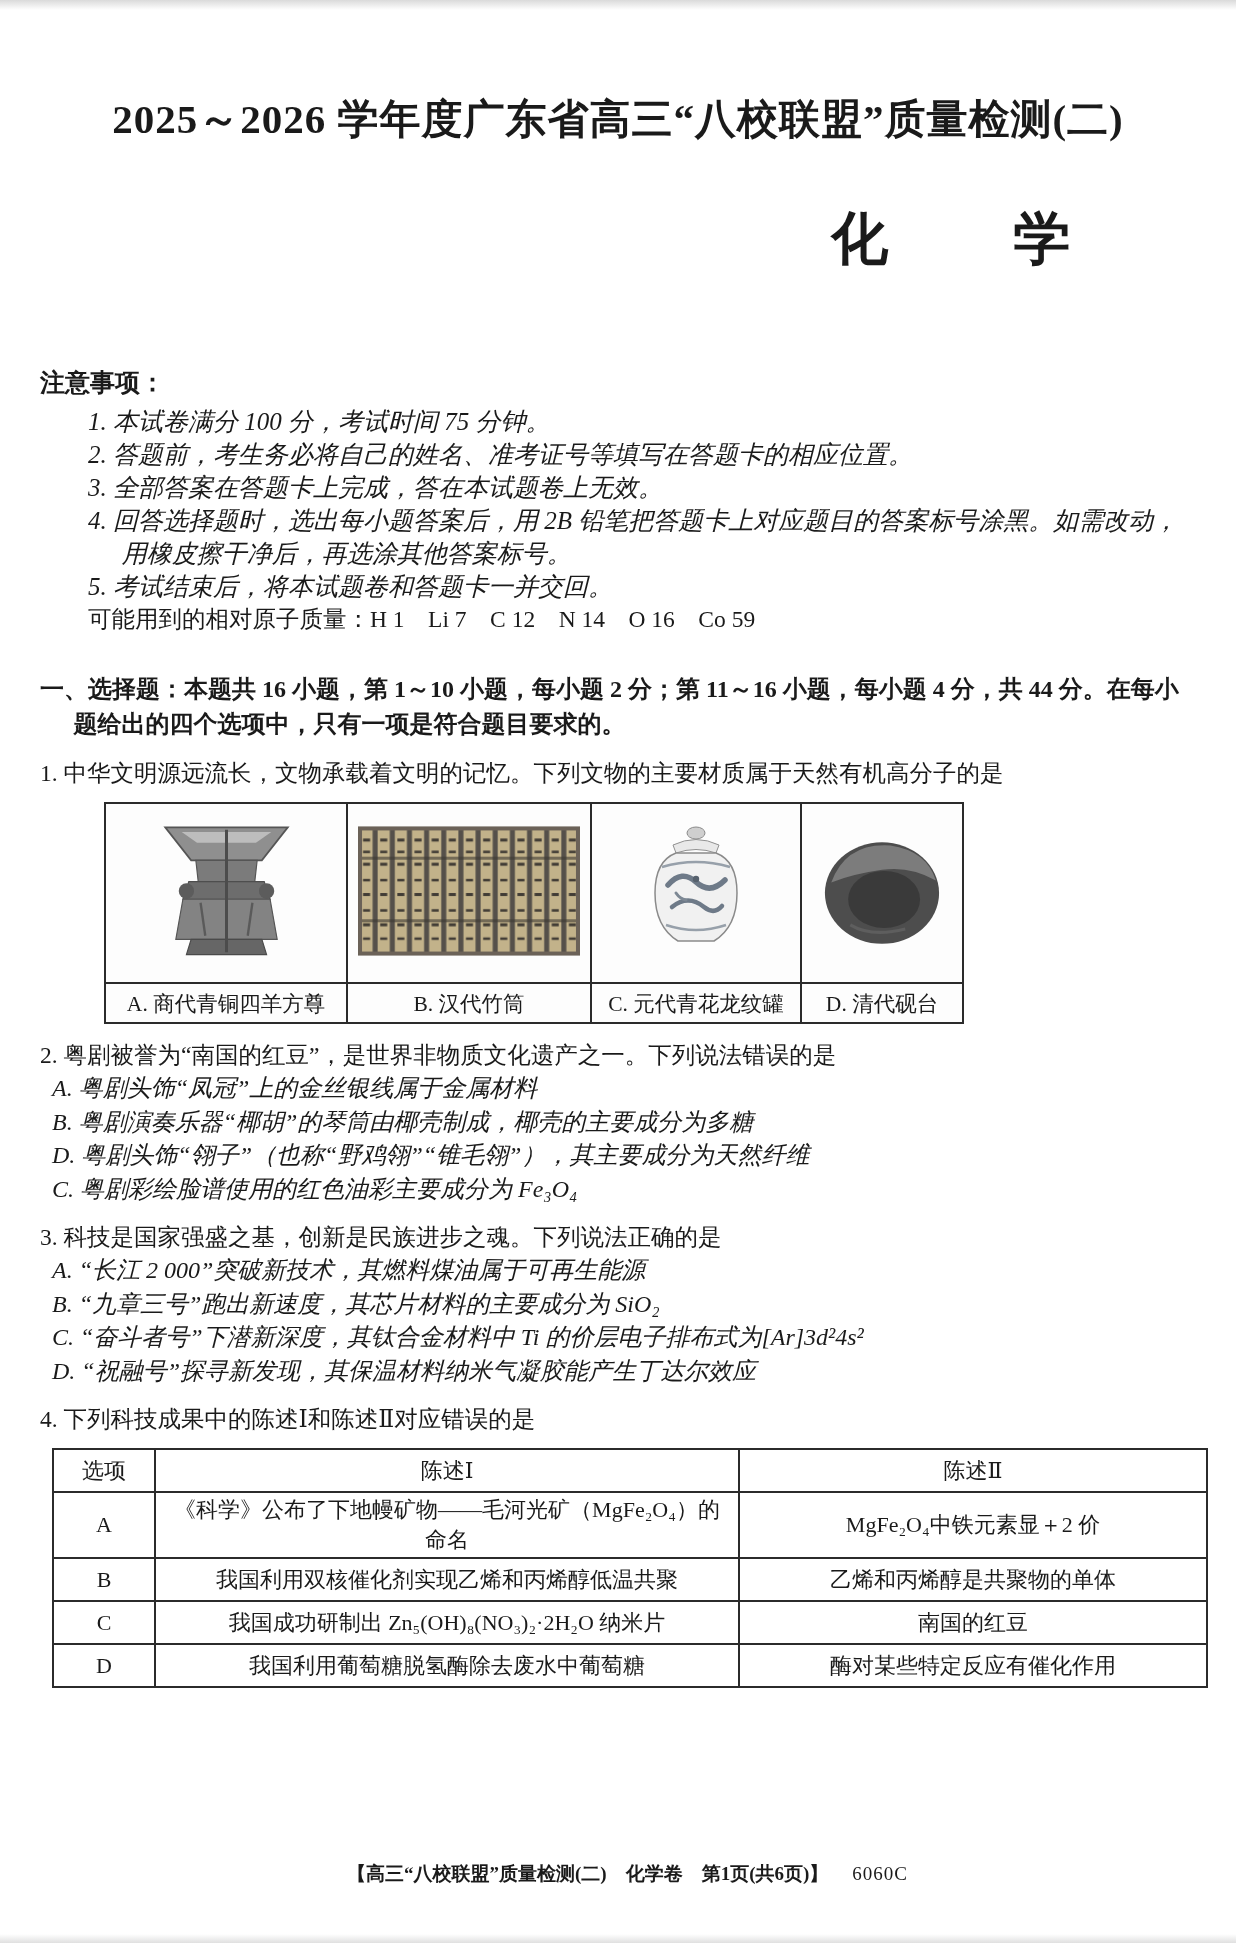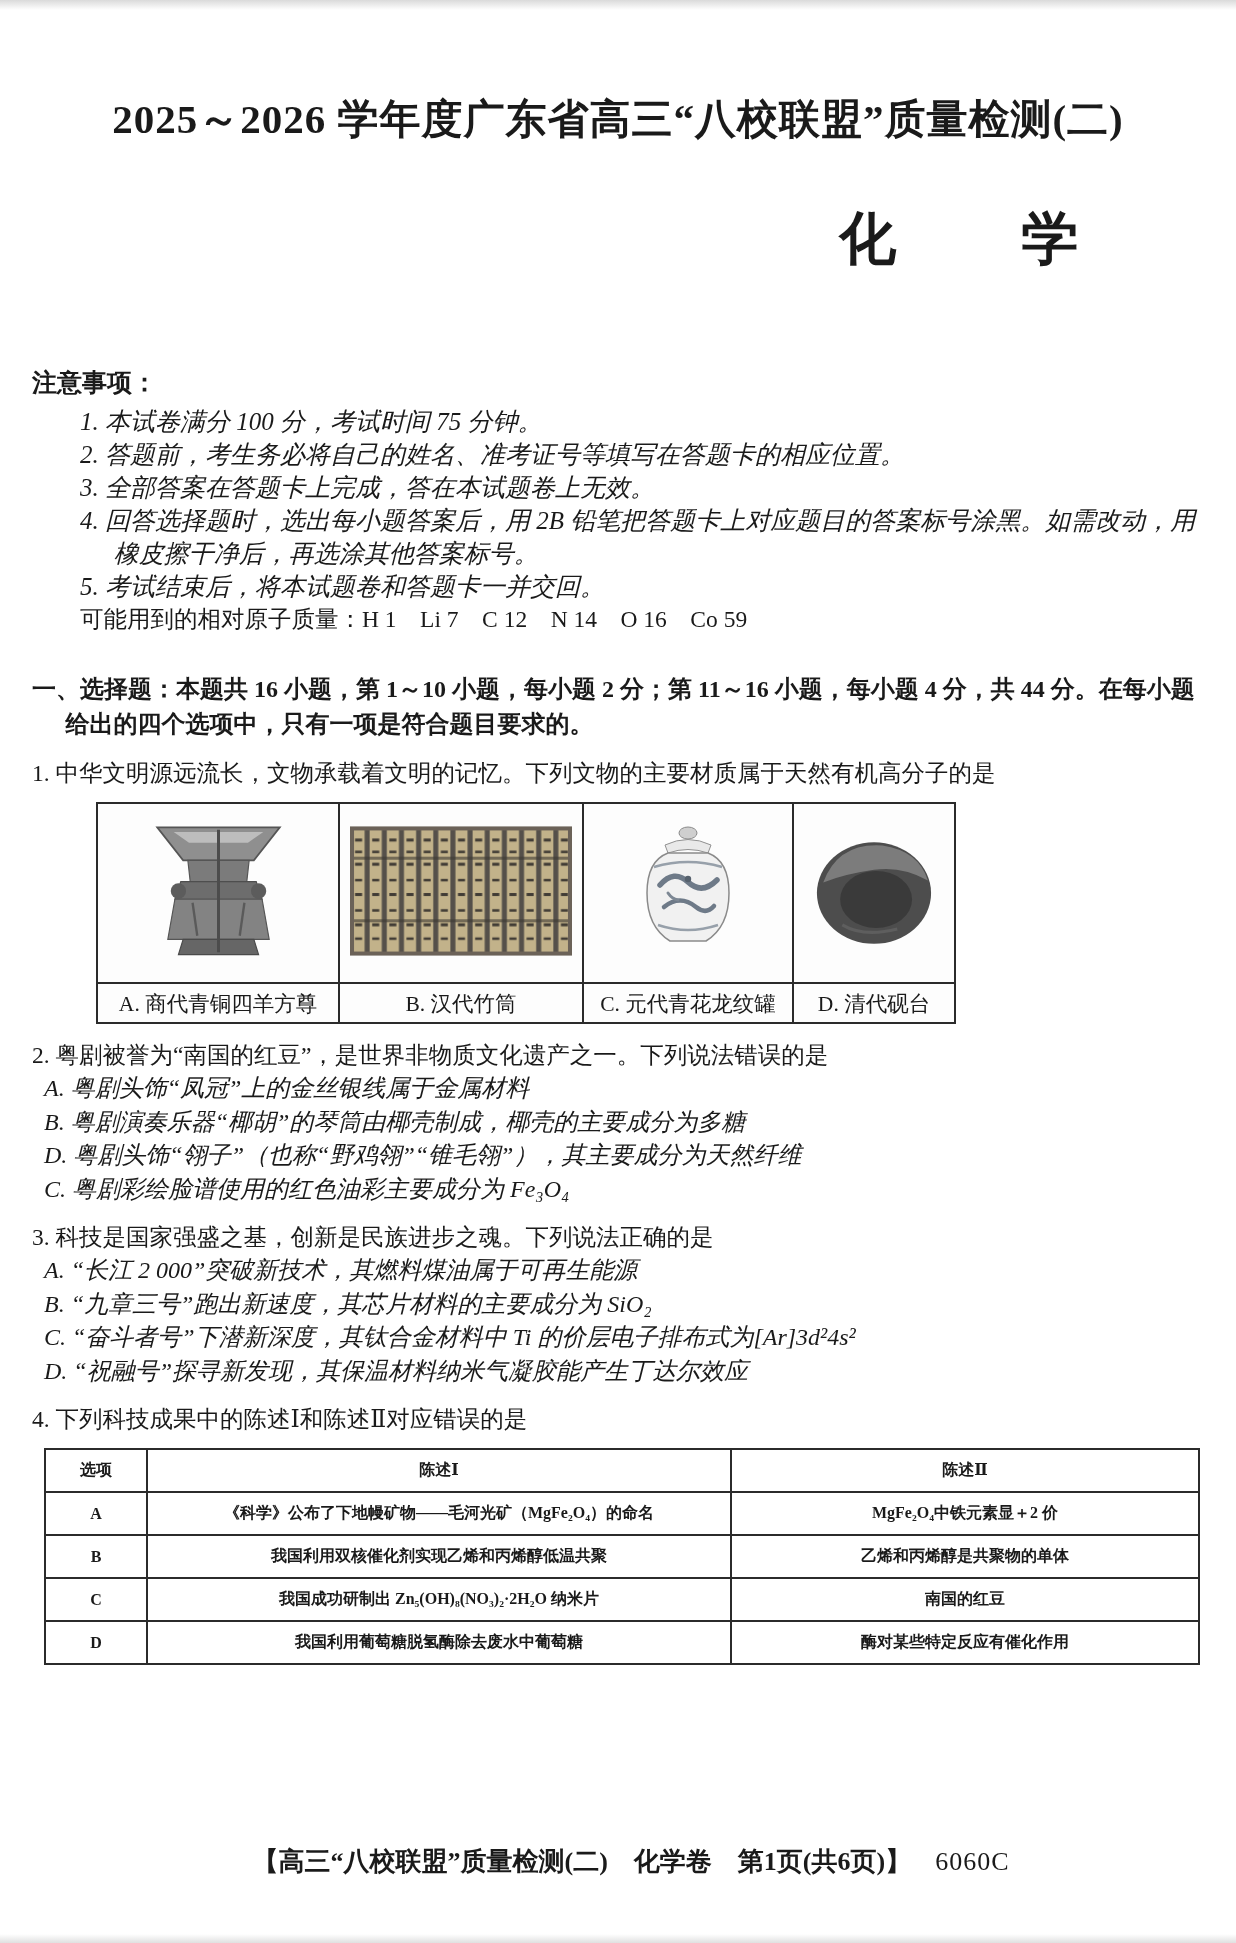--- a/index.html
+++ b/index.html
@@ -3,21 +3,21 @@
 <meta charset="utf-8">
 <style>
   html, body { margin: 0; padding: 0; background: #e9e9e9; }
   .page {
     position: relative;
     width: 1236px;
     height: 1943px;
     margin: 0 auto;
     background: #ffffff;
     box-sizing: border-box;
-    padding: 0 32px;
+    padding: 0 40px;
     font-family: "Liberation Serif", "DejaVu Serif", serif;
     color: #1a1a1a;
     overflow: hidden;
   }
   .scan-edge-top {
     position: absolute; top: 0; left: 0; right: 0; height: 10px;
     background: linear-gradient(180deg, #c6c6c6, rgba(255,255,255,0));
     opacity: .65;
   }
   .scan-edge-bottom {
@@ -98,35 +98,35 @@
     padding: 0 4px;
   }
   .col-a { width: 238px; } .col-b { width: 240px; } .col-c { width: 206px; } .col-d { width: 158px; }
   .statement-table {
     margin: 12px 0 0 12px;
     width: 1156px;
     table-layout: fixed;
   }
   .statement-table th, .statement-table td {
     border: 2px solid #2b2b2b;
-    font-size: 16px;
-    font-weight: bold;
+    font-size: 22px;
+    font-weight: normal;
     text-align: center;
     height: 37px;
     padding: 2px 8px;
     overflow: hidden;
   }
   .st-col-opt { width: 84px; }
   .st-col-s1 { width: 566px; }
   .footer {
     position: absolute;
     left: 0; right: 0;
     bottom: 34px;
     text-align: center;
-    font-size: 26px;
+    font-size: 19px;
     white-space: pre-wrap;
   }
   .footer-bracketed { font-weight: bold; }
   .footer-code { font-weight: normal; margin-left: 24px; letter-spacing: 1px; }
 </style>
 </head>
 <body>
 
 <div class="page">
   <div class="scan-edge-top"></div>

